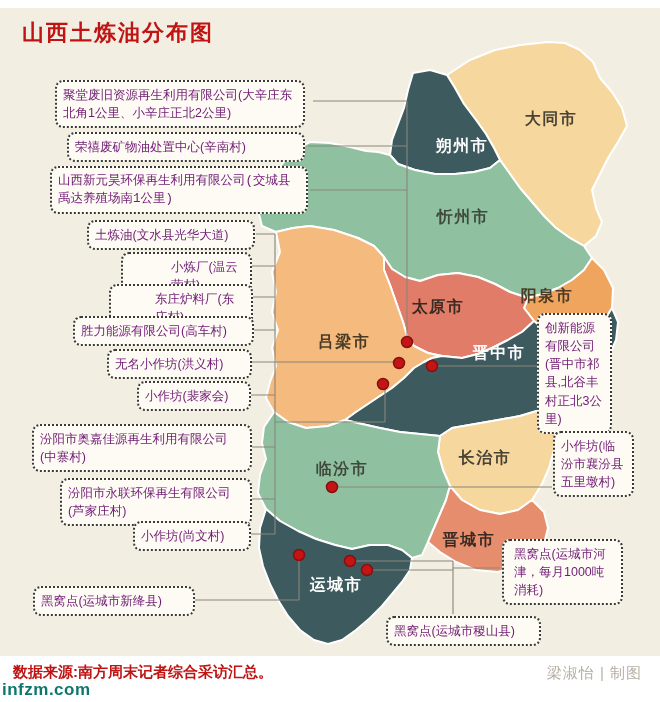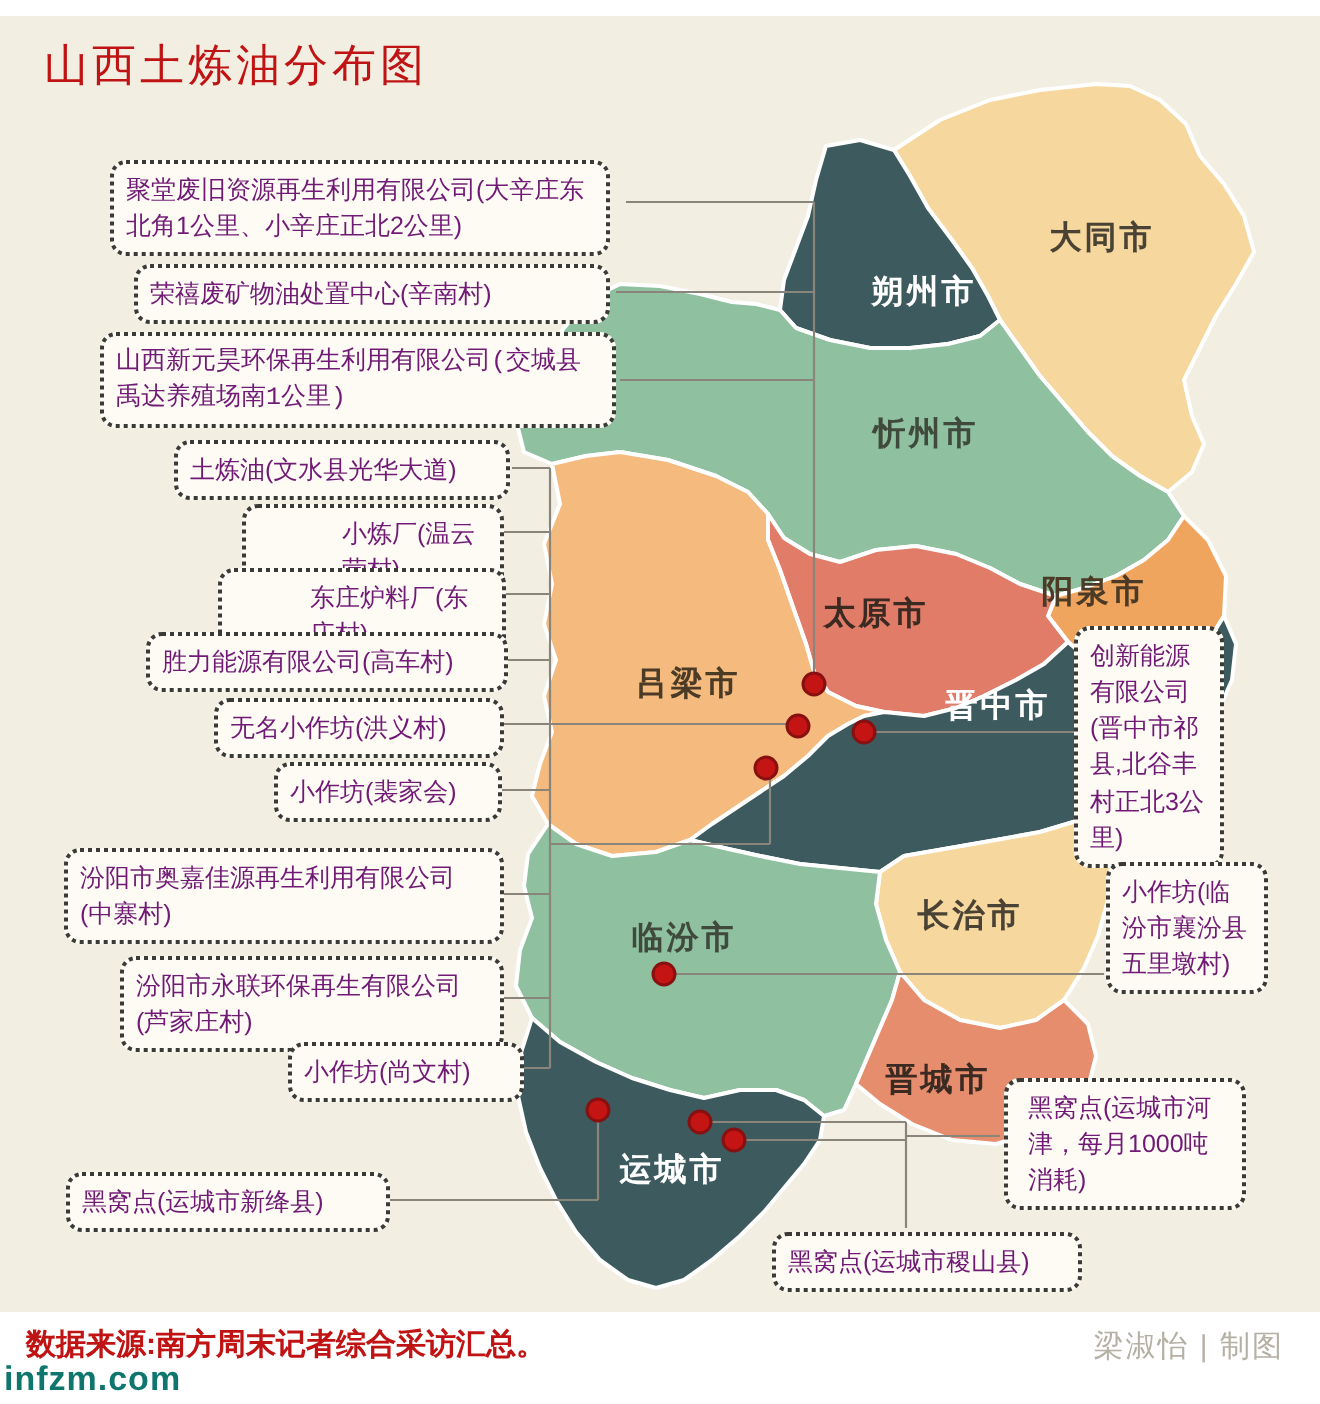--- a/index.html
+++ b/index.html
@@ -7,21 +7,21 @@
     width:660px;height:702px;position:relative;
     font-family:"Liberation Sans","DejaVu Sans",sans-serif;
     background:#ffffff;overflow:hidden;
   }
   .poster{
     position:absolute;left:0;top:8px;width:660px;height:648px;
     background:#f2eee2;
   }
   .page-title{
     position:absolute;left:22px;top:18px;
-    font-size:22px;font-weight:normal;color:#c01414;letter-spacing:2px;
+    font-size:22px;font-weight:bold;color:#c01414;letter-spacing:2px;
     z-index:30;
   }
   #map-svg{position:absolute;left:0;top:0;z-index:5;}
   .callout{
     position:absolute;z-index:20;
     background:#fdfbf4;border:2px dotted #3a3a37;border-radius:8px;
     padding:4px 6px;font-size:12.5px;line-height:1.45;color:#701a75;
     box-sizing:border-box;
   }
   .region-label{
@@ -106,21 +106,21 @@
 <div class="callout" style="left:67px;  top:132px; width:238px;">荣禧废矿物油处置中心(辛南村)</div>
 <div class="callout" style="left:50px;  top:166px; width:258px;font-family:Liberation Mono, monospace;">山西新元昊环保再生利用有限公司(交城县禹达养殖场南1公里)</div>
 <div class="callout" style="left:87px;  top:220px; width:168px;">土炼油(文水县光华大道)</div>
 <div class="callout" style="left:121px; top:252px; width:131px;padding-left:48px;">小炼厂(温云营村)</div>
 <div class="callout" style="left:109px; top:284px; width:144px;padding-left:44px;">东庄炉料厂(东庄村)</div>
 <div class="callout" style="left:73px;  top:316px; width:181px;">胜力能源有限公司(高车村)</div>
 <div class="callout" style="left:107px; top:349px; width:145px;">无名小作坊(洪义村)</div>
 <div class="callout" style="left:137px; top:381px; width:114px;">小作坊(裴家会)</div>
 <div class="callout" style="left:32px;  top:424px; width:220px;">汾阳市奥嘉佳源再生利用有限公司(中寨村)</div>
 <div class="callout" style="left:60px;  top:478px; width:192px;">汾阳市永联环保再生有限公司(芦家庄村)</div>
-<div class="callout" style="left:144px; top:521px; width:118px;">小作坊(尚文村)</div>
+<div class="callout" style="left:133px; top:521px; width:118px;">小作坊(尚文村)</div>
 <div class="callout" style="left:33px;  top:586px; width:162px;">黑窝点(运城市新绛县)</div>
 <div class="callout" style="left:537px; top:313px; width:75px;">创新能源有限公司(晋中市祁县,北谷丰村正北3公里)</div>
 <div class="callout" style="left:553px; top:431px; width:81px;">小作坊(临汾市襄汾县五里墩村)</div>
 <div class="callout" style="left:502px; top:539px; width:121px;padding-left:10px;">黑窝点(运城市河津，每月1000吨消耗)</div>
 <div class="callout" style="left:386px; top:616px; width:155px;">黑窝点(运城市稷山县)</div>
 
 <div class="footer-band"></div>
 <div class="source-note">数据来源:南方周末记者综合采访汇总。</div>
 <div class="site-logo">infzm.com</div>
 <div class="credit">梁淑怡 | 制图</div>

